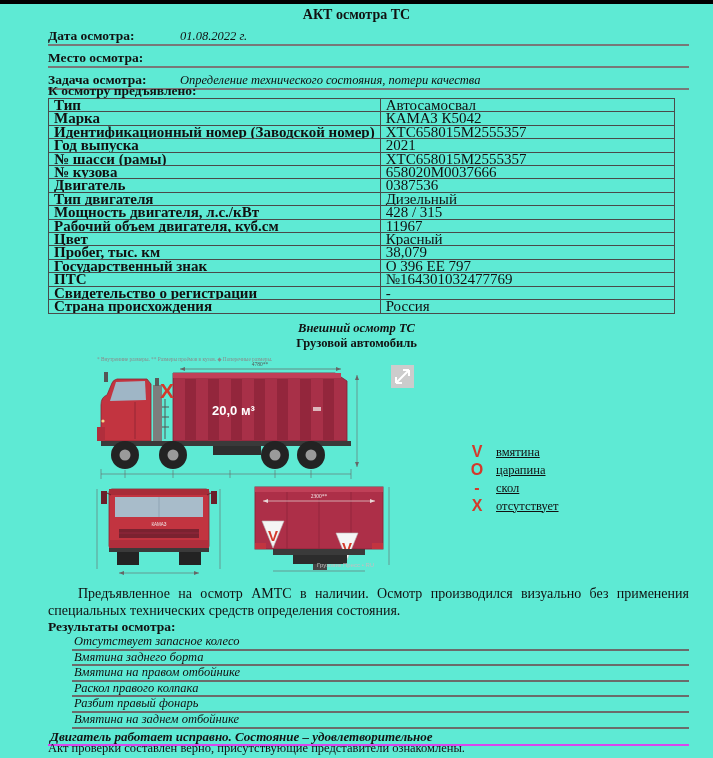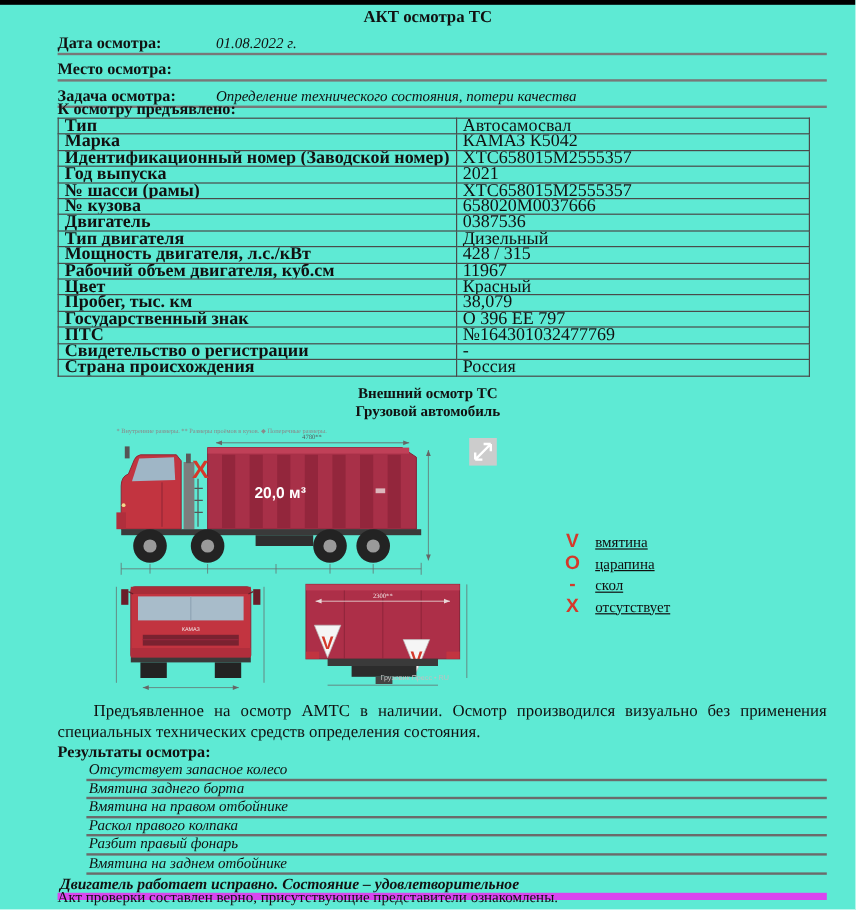--- a/index.html
+++ b/index.html
@@ -13,36 +13,36 @@
   .hlabel{font-weight:bold;font-size:13.5px;width:132px;flex:none;}
   .hvalue{font-style:italic;font-size:12.5px;white-space:nowrap;}
   .section-heading{position:absolute;left:48px;font-size:13.5px;font-weight:bold;}
   #vehicle-heading{top:83px;}
   #vehicle-table{position:absolute;left:48px;top:98px;width:627px;border-collapse:collapse;}
   #vehicle-table td{border:1px solid #4a4a4a;font-size:15px;line-height:12.4px;
                     height:12.4px;padding:0 5px;white-space:nowrap;overflow:hidden;}
   td.tlabel{font-weight:bold;width:302px;}
   .inspection-title{position:absolute;left:0;width:713px;text-align:center;
                     font-weight:bold;font-size:12.5px;}
-  #insp-title-1{top:321px;}
+  #insp-title-1{top:321px;font-style:italic;}
   #insp-title-2{top:336px;}
   #truck-figure{position:absolute;left:85px;top:355px;width:335px;height:229px;}
   #legend{position:absolute;left:462px;top:443px;}
   .legend-row{display:flex;align-items:center;height:18px;}
   .legend-symbol{width:30px;text-align:center;font-family:"Liberation Sans",sans-serif;
                  font-weight:bold;font-size:16px;line-height:14px;}
   .legend-label{font-size:12.5px;margin-left:4px;text-decoration:underline;}
   .narrative{position:absolute;left:48px;top:586px;width:641px;font-size:14px;
              line-height:16.5px;text-align:justify;text-indent:30px;}
   #results-heading{top:619px;}
   #results-block{position:absolute;left:48px;top:635px;width:641px;}
   .result-row{font-style:italic;font-size:12.5px;line-height:12.6px;
               padding:0 0 1px 2px;border-bottom:2px solid #6b6b6b;margin-left:24px;}
   .conclusion-row{font-style:italic;font-weight:bold;font-size:13px;line-height:13.5px;
-                  padding:1px 0 1px 2px;border-bottom:6px solid #d946ef;}
+                  padding:1px 0 1px 2px;border-bottom:2px solid #d946ef;}
   .footer-note{position:absolute;left:48px;top:741px;font-size:12.5px;}
 </style>
 </head>
 <body>
 
 <div id="page">
   <div class="topbar"></div>
   <div class="doc-title">АКТ осмотра ТС</div>
 
   <div id="header-fields">

